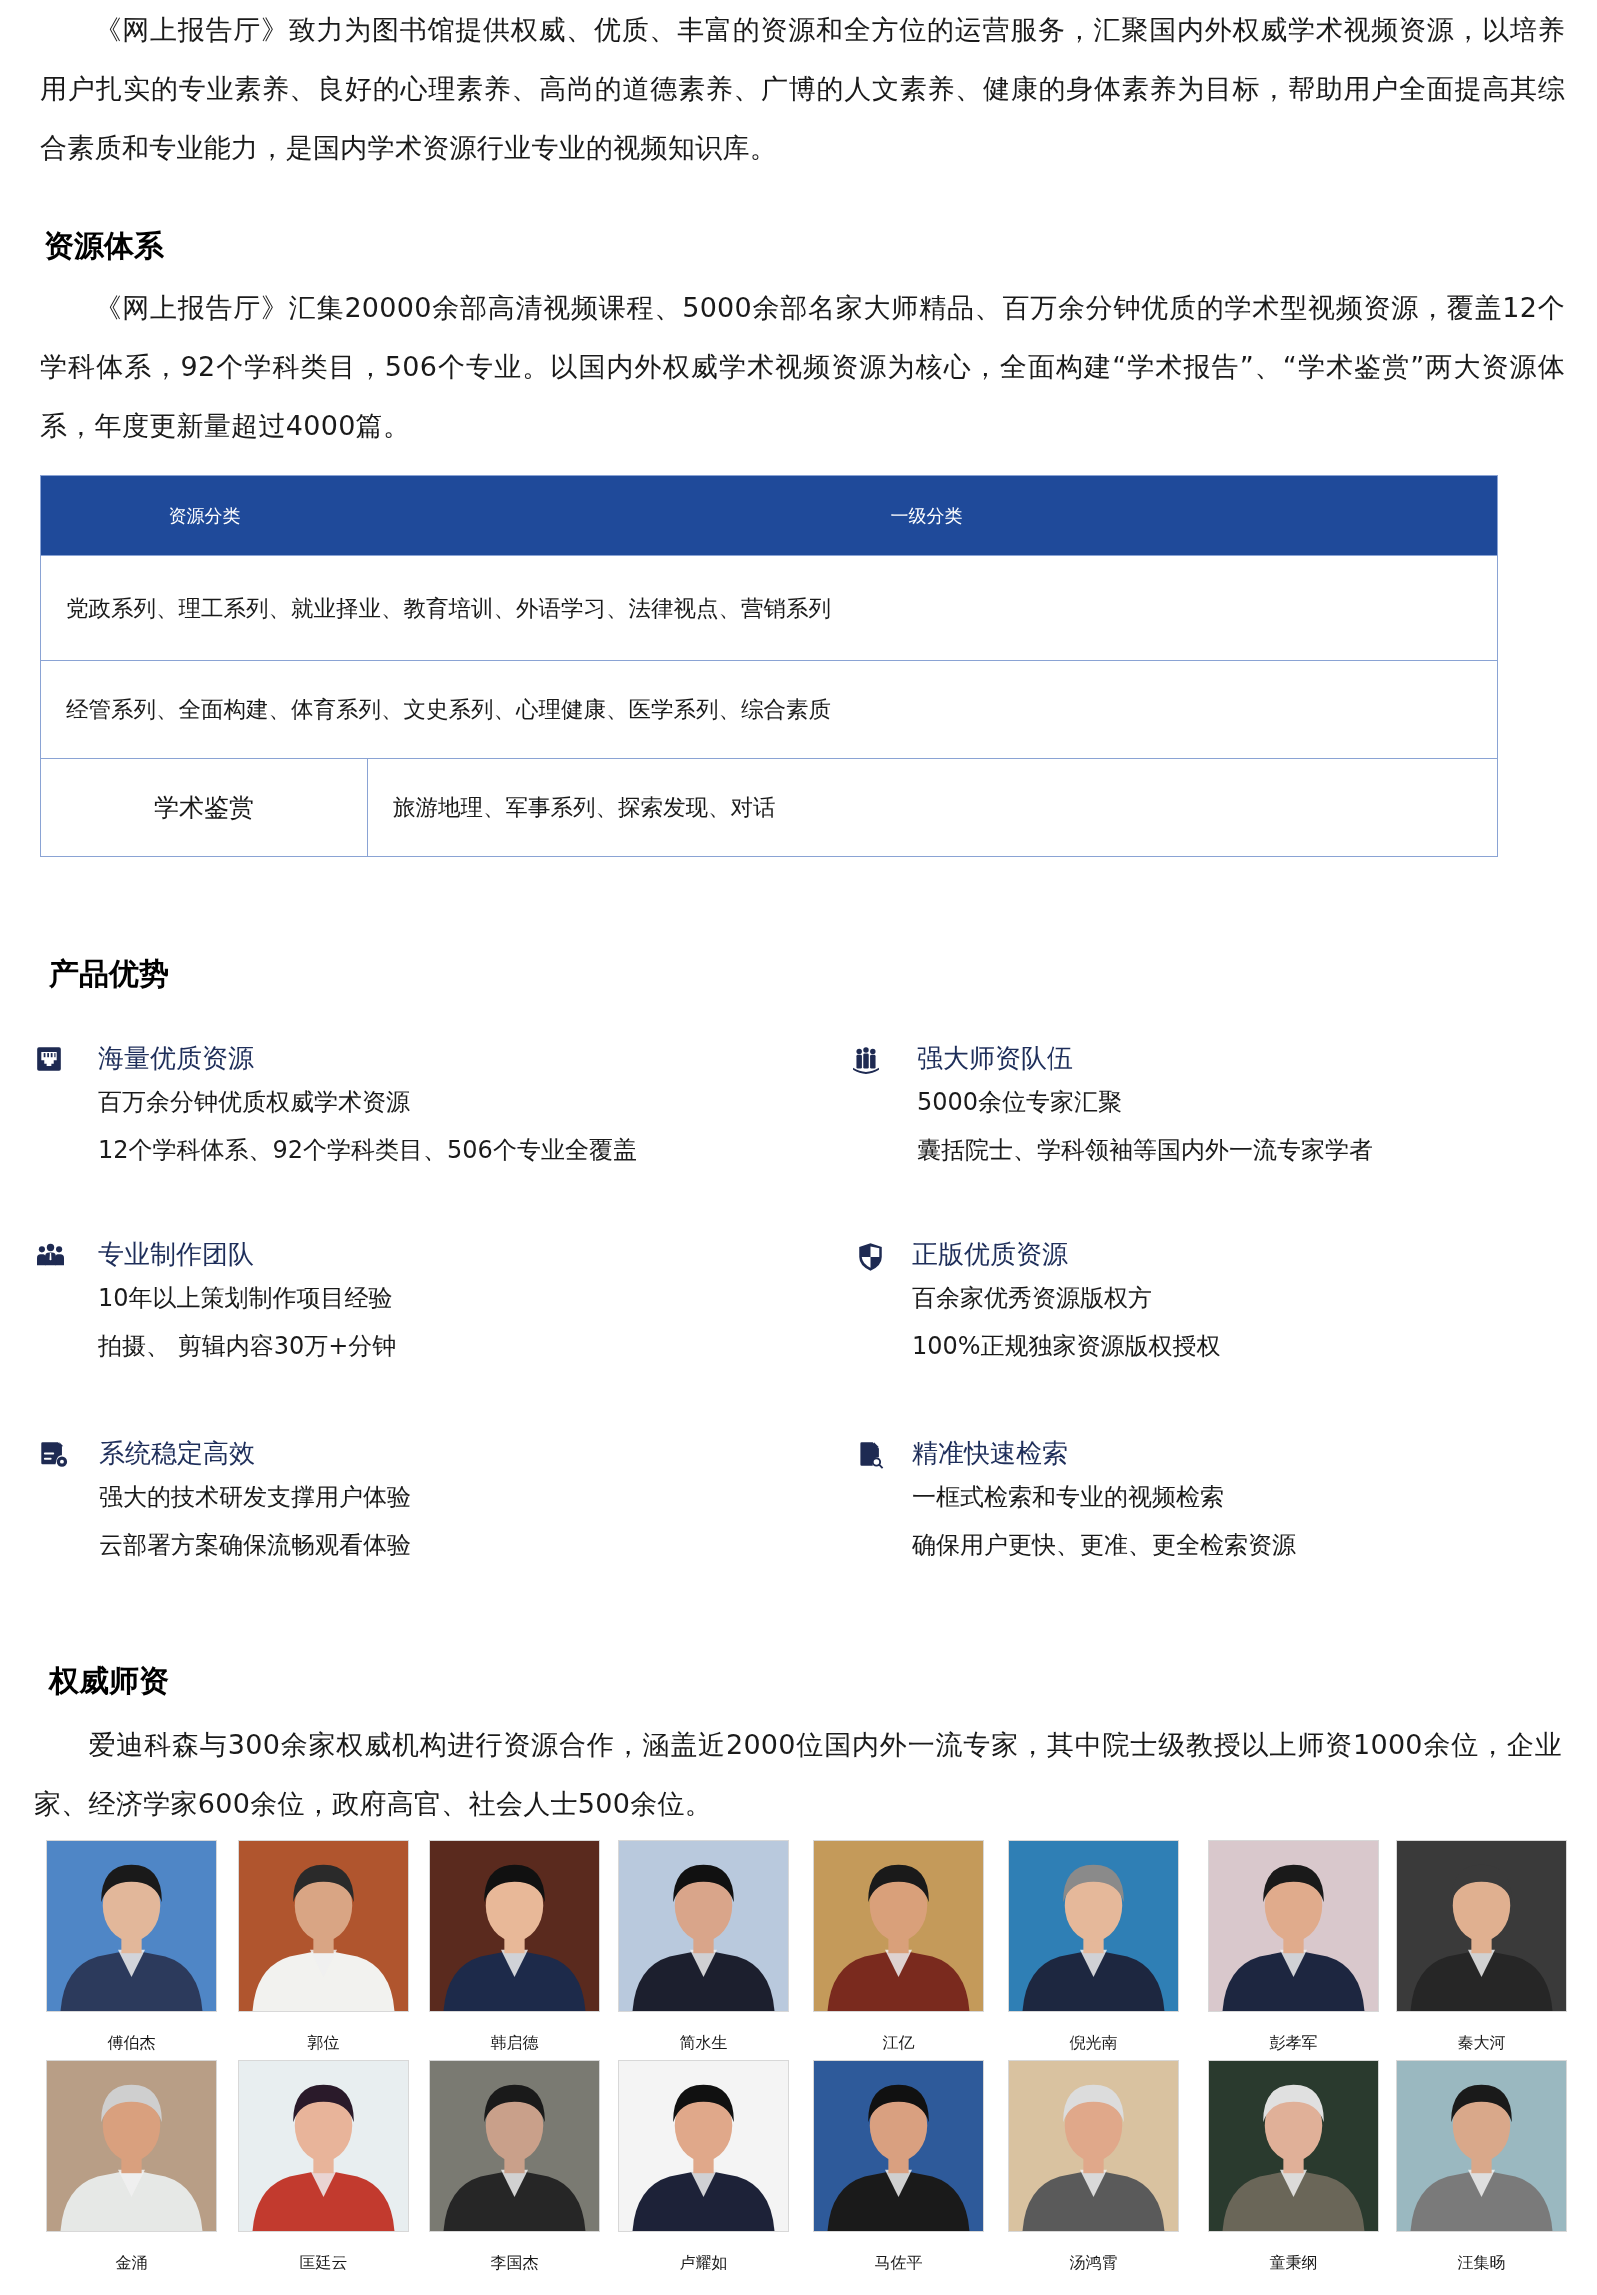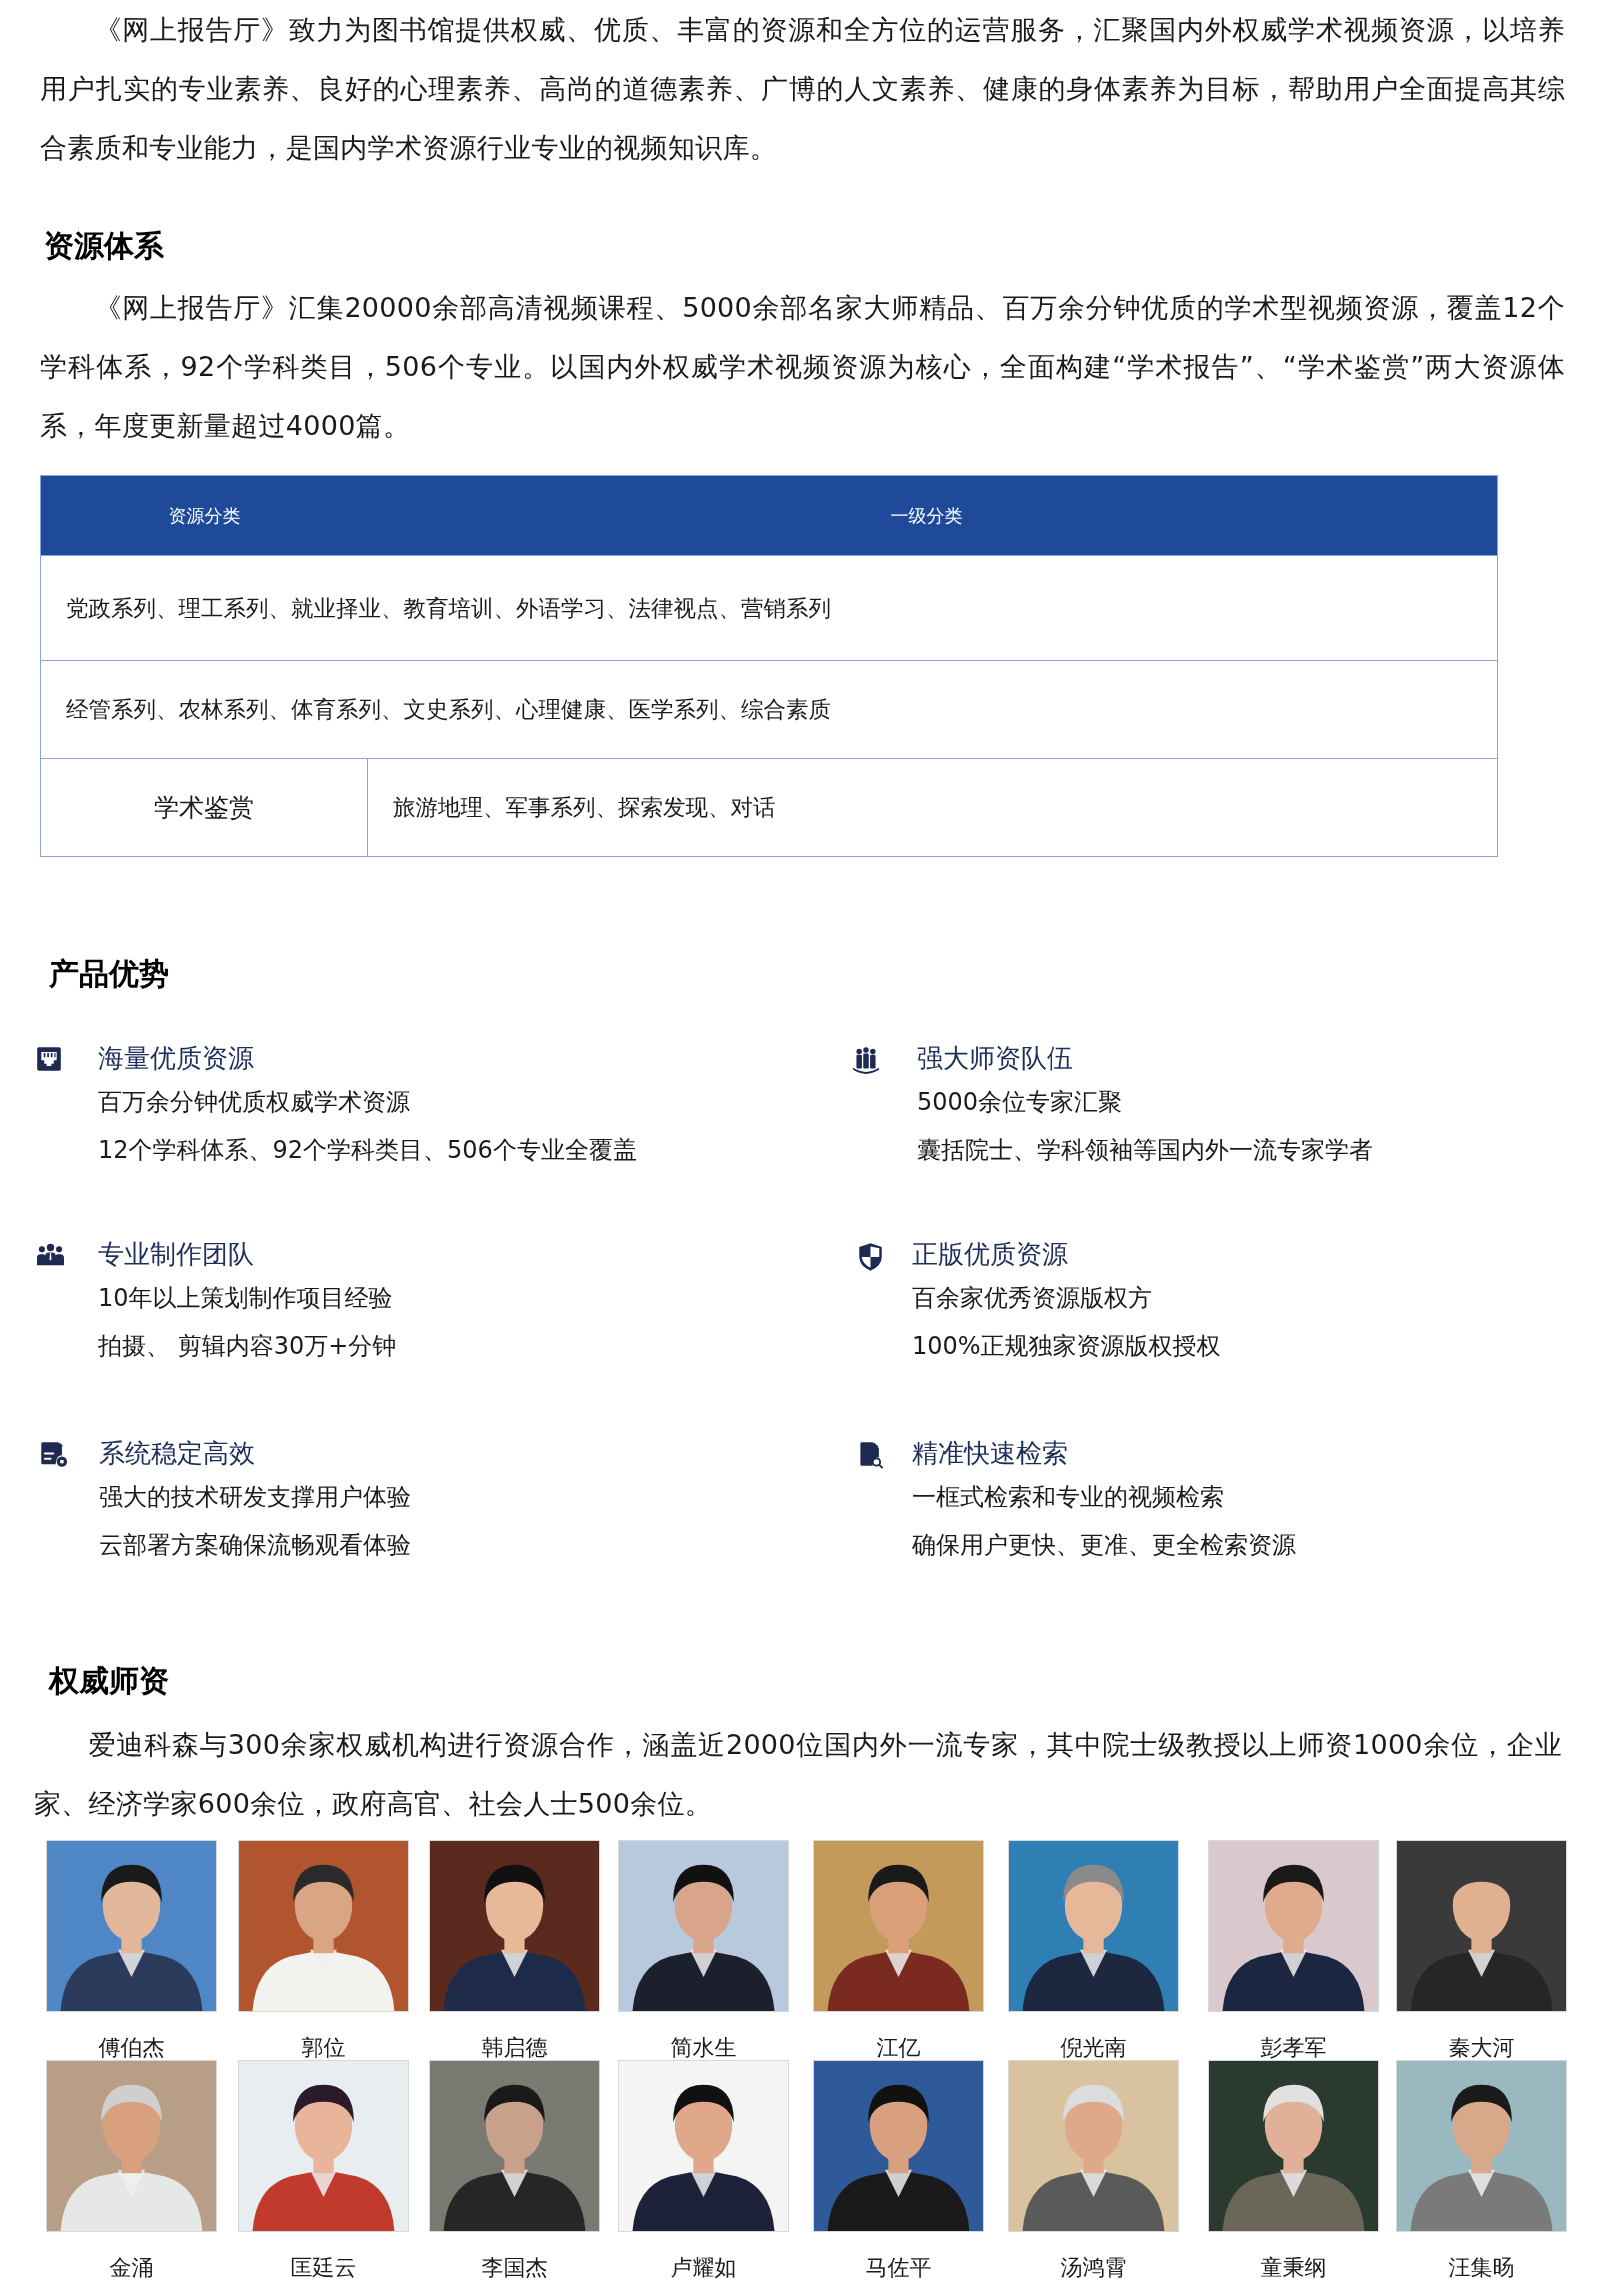--- a/index.html
+++ b/index.html
@@ -31,39 +31,39 @@
   .adv { position: absolute; width: 711px; }
   .adv .icon { position: absolute; left: 0; top: 0; width: 26px; height: 26px; }
   .adv .title { position: absolute; left: 62px; top: -3.6px; font-size: 26px; color: #1e2e5a; line-height: 33px; white-space: nowrap; }
   .adv .line { position: absolute; left: 62px; font-size: 24px; color: #1a1a1a; line-height: 30px; white-space: nowrap; }
   .adv .l1 { top: 41px; }
   .adv .l2 { top: 89px; }
   
   .person { position: absolute; width: 171px; }
   .photo { width: 171px; height: 172px; border: 0.6px solid #d8d8d8; overflow: hidden; position: relative; }
   .photo svg { display: block; width: 100%; height: 100%; }
-  .pname { position: absolute; top: 193px; left: 0; width: 171px; text-align: center; font-size: 22px; color: #1a1a1a; }
+  .pname { position: absolute; top: 193px; left: 0; width: 171px; text-align: center; font-size: 16px; color: #1a1a1a; }
 </style>
 </head>
 <body>
 
 <div class="para" style="top:0px;"><span class="indent"></span><span>《网上报告厅》致力为图书馆提供权威、优质、丰富的资源和全方位的运营服务，汇聚国内外权威学术视频资源，以培养用户扎实的专业素养、良好的心理素养、高尚的道德素养、广博的人文素养、健康的身体素养为目标，帮助用户全面提高其综合素质和专业能力，是国内学术资源行业专业的视频知识库。</span></div>
 
 <div class="h2" style="left:44px; top:228px;">资源体系</div>
 <div class="para" style="top:278px;"><span class="indent"></span><span>《网上报告厅》汇集20000余部高清视频课程、5000余部名家大师精品、百万余分钟优质的学术型视频资源，覆盖12个学科体系，92个学科类目，506个专业。以国内外权威学术视频资源为核心，全面构建“学术报告”、“学术鉴赏”两大资源体系，年度更新量超过4000篇。</span></div>
 
 <div class="rtable">
   <div class="rt-head">
     <div class="c1">资源分类</div>
     <div class="c2">一级分类</div>
   </div>
   <div class="rt-group">
     <div class="subs">
       <div class="rt-sub" style="height:104px;">党政系列、理工系列、就业择业、教育培训、外语学习、法律视点、营销系列</div>
-      <div class="rt-sub" style="height:98px;">经管系列、农林系列、体育系列、文史系列、心理健康、医学系列、综合素质</div>
+      <div class="rt-sub" style="height:98px;">经管系列、全面构建、体育系列、文史系列、心理健康、医学系列、综合素质</div>
     </div>
   </div>
   <div class="rt-group">
     <div class="cat">学术鉴赏</div>
     <div class="subs">
       <div class="rt-sub" style="height:97px;">旅游地理、军事系列、探索发现、对话</div>
     </div>
   </div>
 </div>
 

